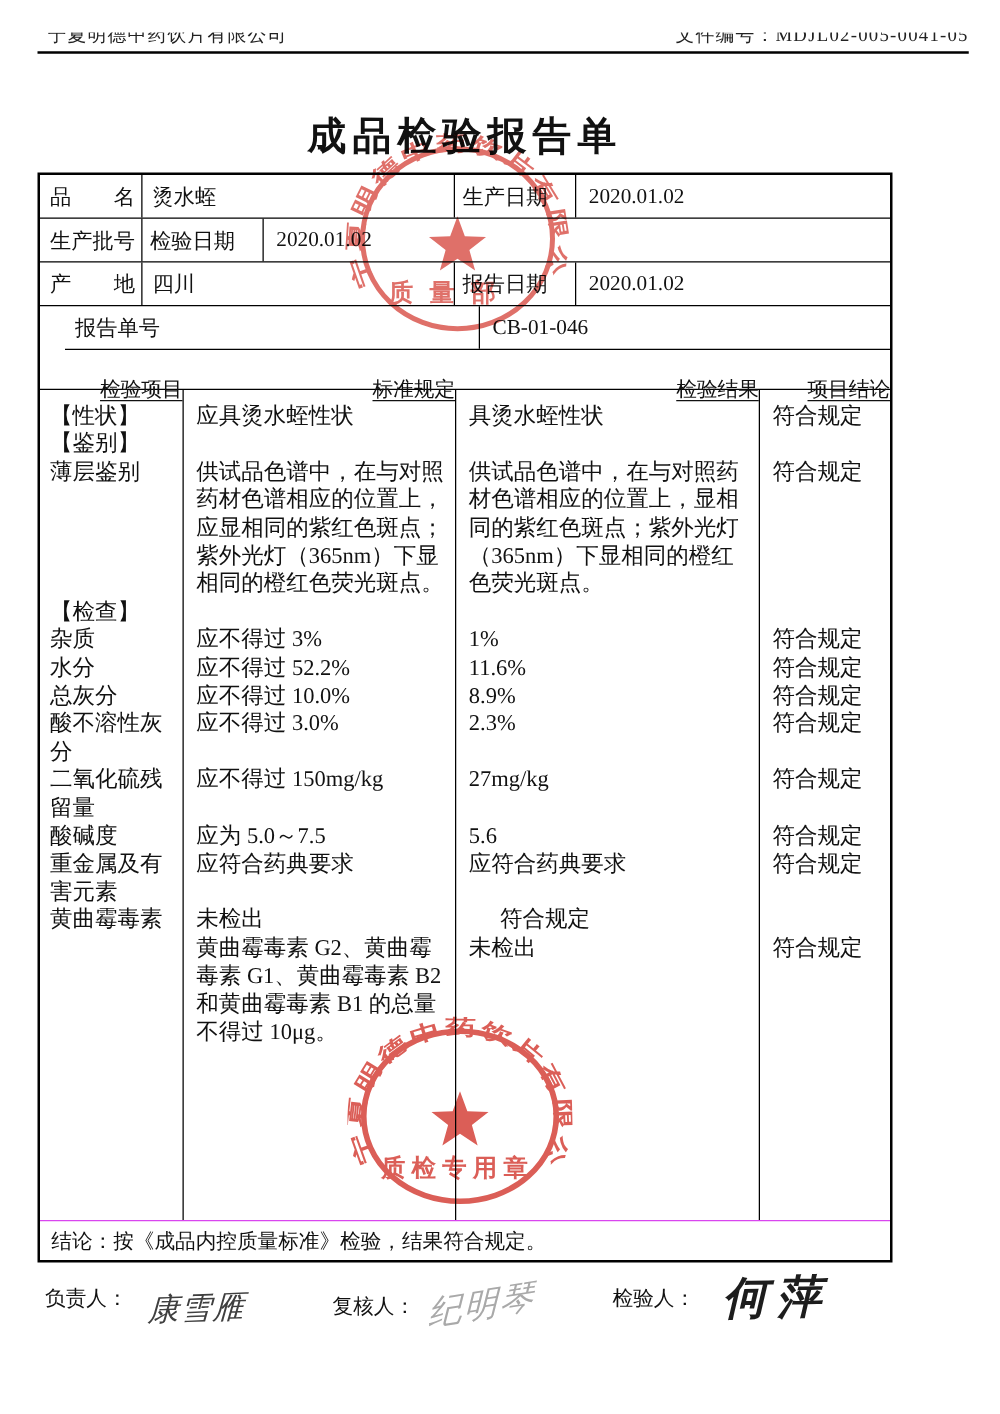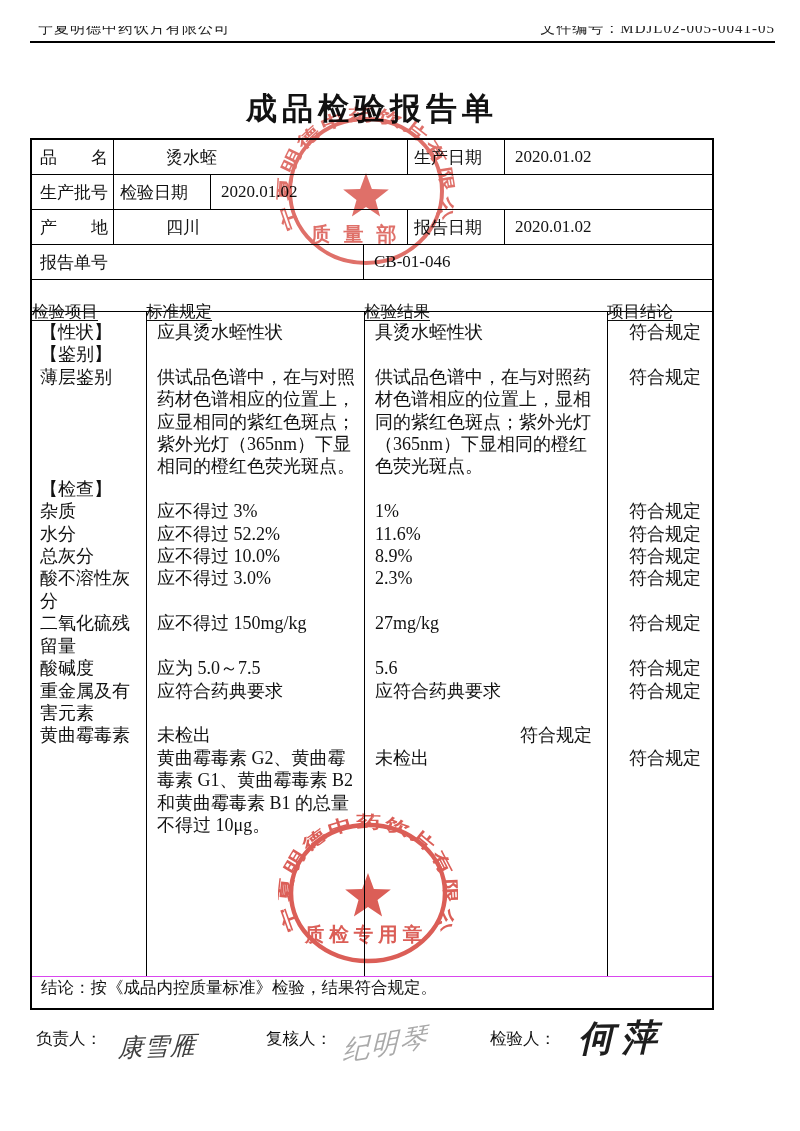--- a/index.html
+++ b/index.html
@@ -16,57 +16,57 @@
   .title{position:absolute;top:88px;left:30px;width:684px;text-align:center;
     font-size:31px;font-weight:bold;letter-spacing:5px;}
   
   .tbl{position:absolute;left:30px;top:138px;width:684px;border:2px solid #000;
     box-sizing:border-box;background:transparent;}
   .irow{display:flex;height:35px;border-bottom:1px solid #000;align-items:center;
     font-size:17px;box-sizing:border-box;justify-content:flex-end;}
   .irow .c1{width:82px;padding-left:8px;border-right:1px solid #000;height:100%;
     display:flex;align-items:center;box-sizing:border-box;}
   .irow .c2{width:250px;padding-left:8px;border-right:1px solid #000;height:100%;
-    display:flex;align-items:center;box-sizing:border-box;margin-left:44px;}
+    display:flex;align-items:center;box-sizing:border-box;}
   .irow .c3{width:97px;padding-left:6px;border-right:1px solid #000;height:100%;
     display:flex;align-items:center;box-sizing:border-box;}
   .irow .c4{flex:1;padding-left:10px;height:100%;display:flex;align-items:center;box-sizing:border-box;}
   .irow2{display:flex;height:35px;border-bottom:1px solid #000;align-items:center;
-    font-size:17px;box-sizing:border-box;}
+    font-size:17px;box-sizing:border-box;margin-left:20px;}
   .irow2 .ca{width:332px;padding-left:8px;border-right:1px solid #000;height:100%;
     display:flex;align-items:center;box-sizing:border-box;}
   .irow2 .cb{flex:1;padding-left:10px;height:100%;display:flex;align-items:center;box-sizing:border-box;}
   .hrow{display:flex;height:32px;border-bottom:1px solid #000;align-items:center;
     font-size:16.5px;box-sizing:border-box;}
-  .hrow div{text-align:left;text-decoration:underline;text-underline-offset:3px;box-sizing:border-box;margin-top:32px;}
+  .hrow div{text-align:right;text-decoration:underline;text-underline-offset:3px;box-sizing:border-box;margin-top:32px;}
   .hc1{width:114px;}
   .hc2{width:218px;}
   .hc3{width:243px;}
   .hc4{flex:1;}
   
   .tbody{position:relative;height:665px;border-bottom:1px solid #d946ef;
     padding-top:9px;box-sizing:border-box;font-size:18px;line-height:22.4px;overflow:hidden;}
   .vline{position:absolute;top:0;bottom:0;width:1px;background:#000;}
   .vl1{left:114px;} .vl2{left:332px;} .vl3{left:575px;}
   .brow{display:flex;align-items:flex-start;}
   .brow div{box-sizing:border-box;word-break:break-all;}
   .bc1{width:114px;padding-left:8px;padding-right:5px;}
   .bc2{width:218px;padding-left:11px;padding-right:7px;}
   .bc3{width:243px;padding-left:11px;padding-right:7px;}
-  .bc4{flex:1;padding-left:11px;text-align:center;}
-  .crow{height:31px;display:flex;font-size:16.5px;padding-left:9px;
+  .bc4{flex:1;padding-left:11px;}
+  .crow{height:31px;display:flex;align-items:center;font-size:16.5px;padding-left:9px;
     box-sizing:border-box;}
   
   .stamp{position:absolute;mix-blend-mode:multiply;pointer-events:none;}
   .stamp-top{left:276px;top:104px;opacity:.78;}
   .stamp-bottom{left:278px;top:809px;opacity:.88;}
   
   .sigrow{position:absolute;left:30px;top:1018px;width:684px;height:60px;font-size:16.5px;}
   .siggroup{position:absolute;display:flex;align-items:flex-start;}
-  .sg1{left:6px;top:10px;} .sg2{left:236px;top:10px;} .sg3{left:460px;top:2px;}
+  .sg1{left:6px;top:10px;} .sg2{left:236px;top:10px;align-items:center;} .sg3{left:460px;top:2px;}
   .handwriting{font-style:italic;white-space:nowrap;}
   .sig-name-1{font-size:25px;color:#3f3f3f;transform:rotate(-2deg) skewX(-4deg);
     margin-left:16px;margin-top:2px;letter-spacing:1px;}
   .sig-name-2{font-size:27px;color:#a9a9a9;transform:rotate(-9deg) skewX(-10deg);
     margin-left:10px;margin-top:-2px;letter-spacing:2px;}
   .sig-name-3{font-size:36px;color:#1d1d1d;font-weight:bold;transform:rotate(-1deg);
     margin-left:22px;margin-top:-6px;letter-spacing:7px;}
 </style>
 </head>
 <body>

